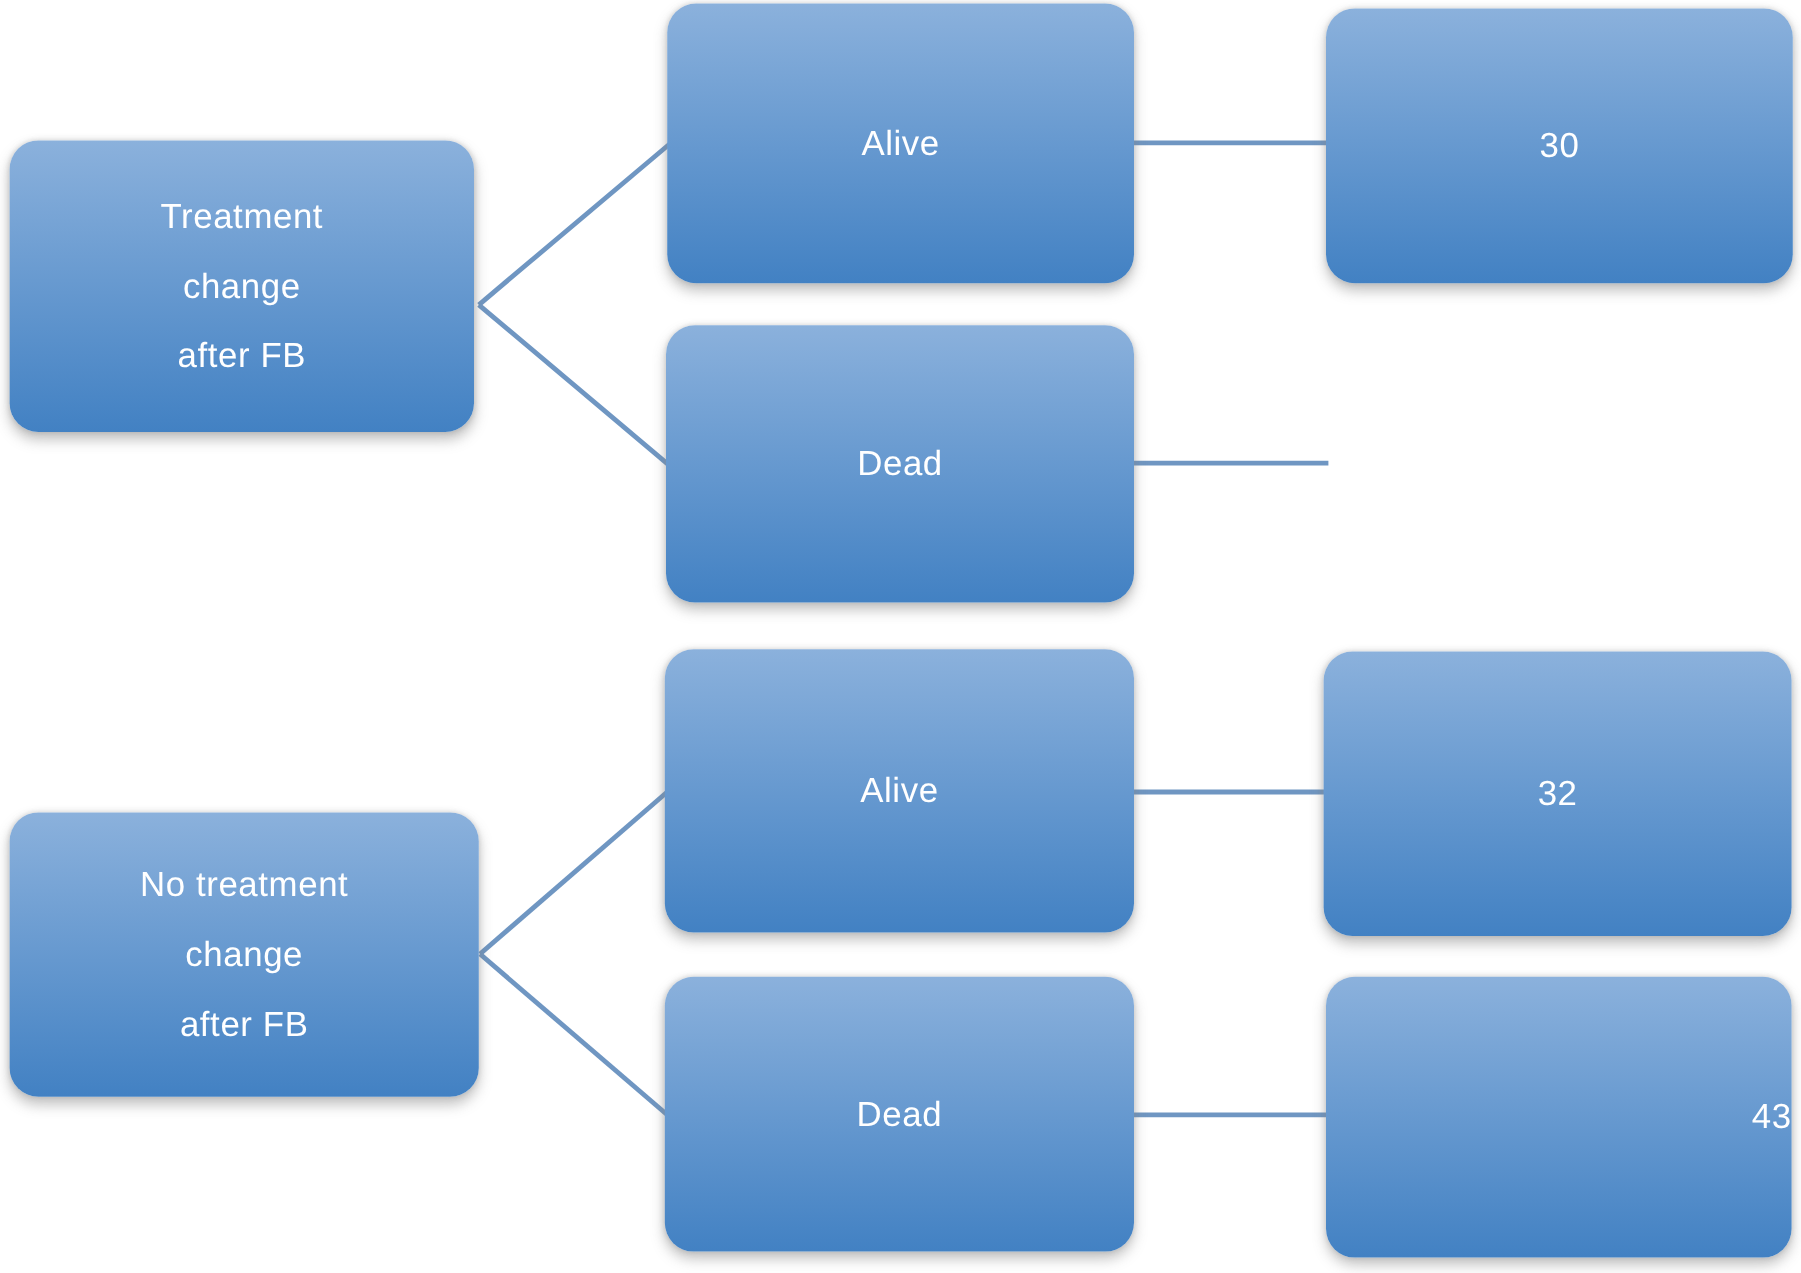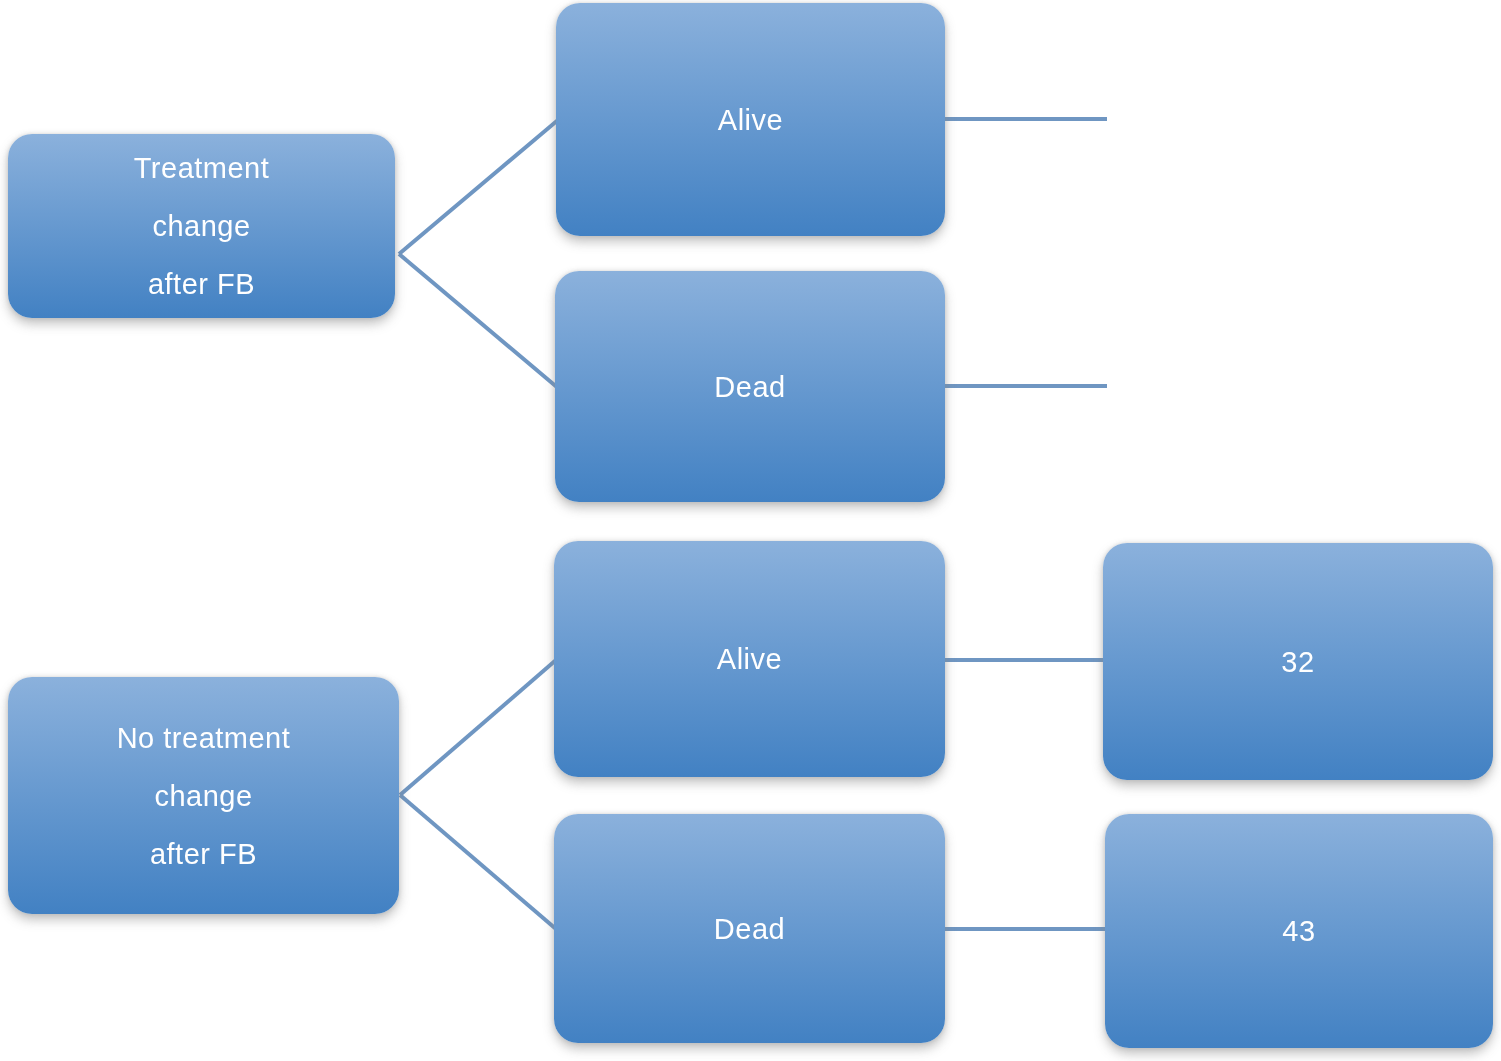--- a/index.html
+++ b/index.html
@@ -35,32 +35,32 @@
   }
   .node-label{
     color:var(--label);
     font-size:29px;
     line-height:58px;
     text-align:center;
     white-space:pre-line;
     letter-spacing:0.5px;
   }
   
-  .node.root-1{left:8px;   top:134px; width:387px; height:184px;}
+  .node.root-1{left:8px;   top:117px; width:387px; height:243px;}
   .node.root-2{left:8px;   top:677px; width:391px; height:237px;}
   
   .node.outcome-1a{left:556px; top:3px;   width:389px; height:233px;}
   .node.outcome-1b{left:555px; top:271px; width:390px; height:231px;}
   .node.outcome-2a{left:554px; top:541px; width:391px; height:236px;}
   .node.outcome-2b{left:554px; top:814px; width:391px; height:229px;}
   
   .node.count-1a{left:1105px; top:7px;   width:389px; height:229px;}
   .node.count-1b{left:1105px; top:274px; width:388px; height:230px;}
   .node.count-2a{left:1103px; top:543px; width:390px; height:237px;}
-  .node.count-2b{left:1105px; top:814px; width:388px; height:234px;}
+  .node.count-2b{left:1105px; top:814px; width:388px; height:234px;justify-content:flex-end;}
 </style>
 </head>
 <body>
 
 <div class="stage">
 
   <svg class="connector-layer" viewBox="0 0 1501 1061" xmlns="http://www.w3.org/2000/svg">
     <line x1="399" y1="254" x2="558" y2="120"></line>
     <line x1="399" y1="254" x2="558" y2="388"></line>
     <line x1="945" y1="119" x2="1107" y2="119"></line>
@@ -78,20 +78,23 @@
   </div>
 
   <div class="node outcome-1a">
     <div class="node-label">Alive</div>
   </div>
 
   <div class="node outcome-1b">
     <div class="node-label">Dead</div>
   </div>
 
+  <div class="node count-1a">
+    <div class="node-label">30</div>
+  </div>
 
 
   <div class="node root-2">
     <div class="node-label">No treatment
 change
 after FB</div>
   </div>
 
   <div class="node outcome-2a">
     <div class="node-label">Alive</div>

